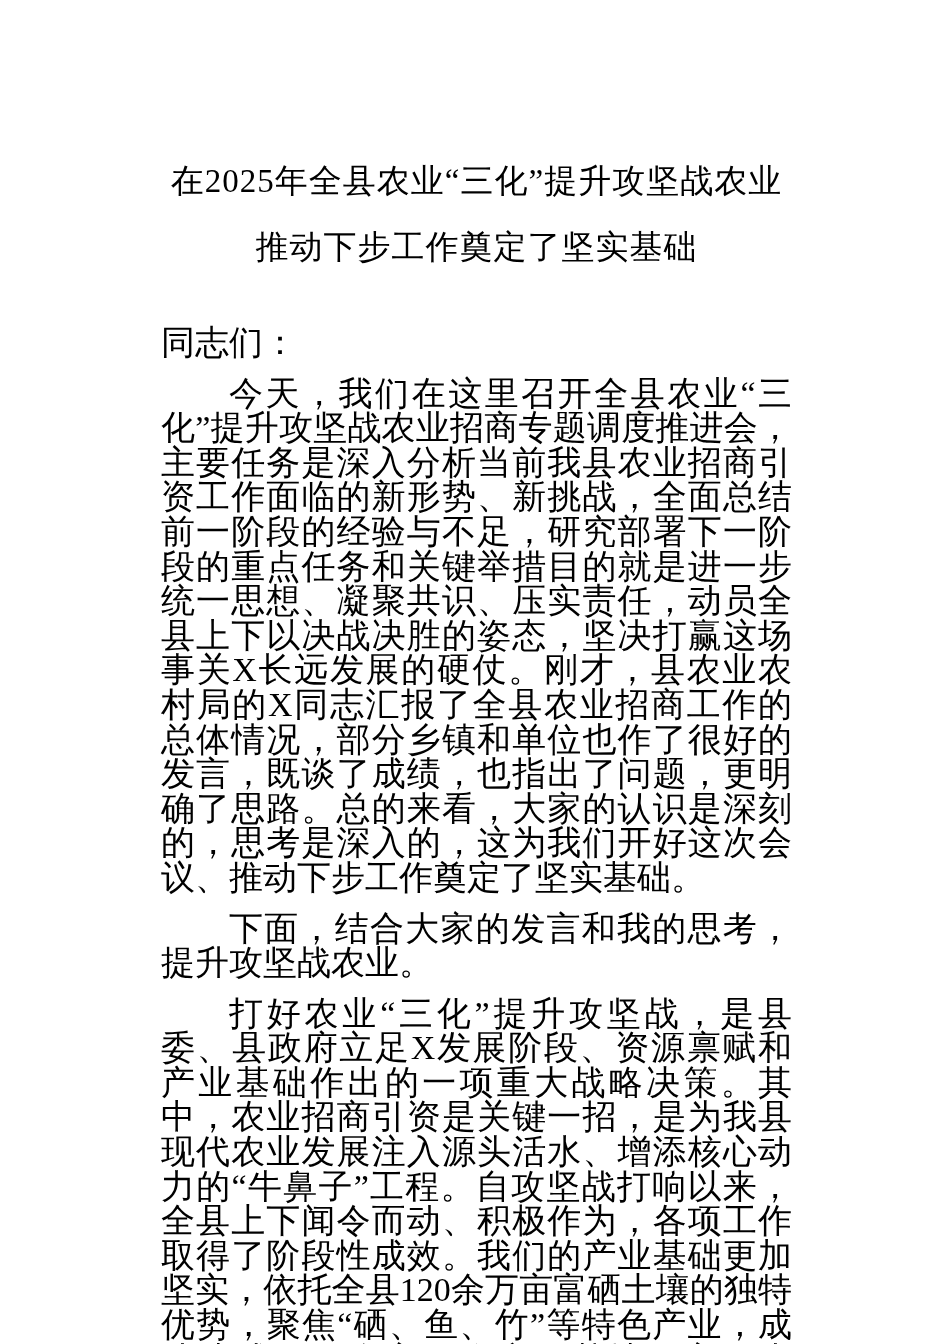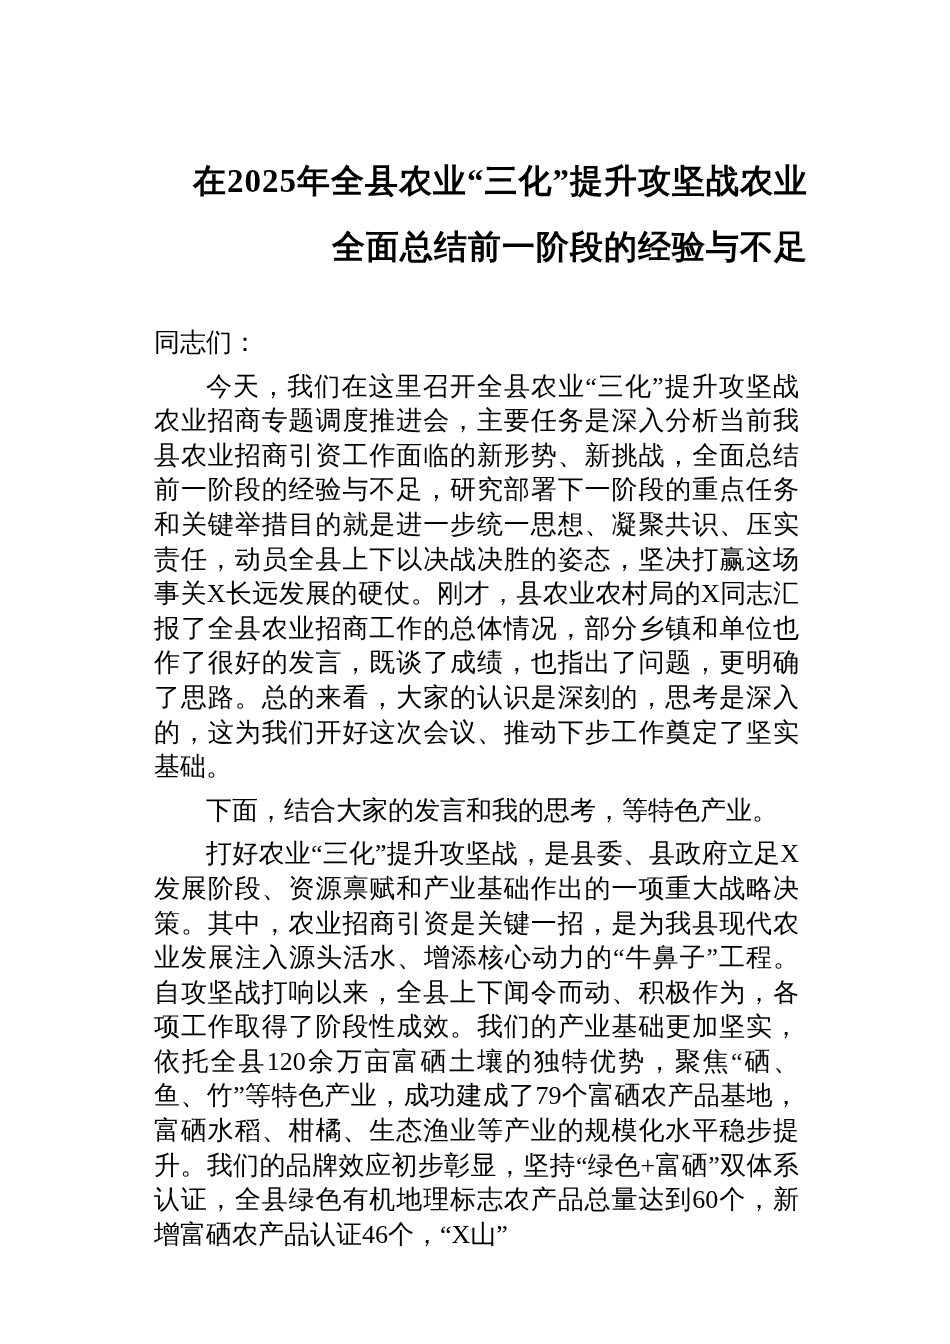--- a/index.html
+++ b/index.html
@@ -16,57 +16,57 @@
   }
   .page {
     box-sizing: border-box;
     width: 950px;
     height: 1344px;
     padding: 148px 142px 40px 145px;
     background: #ffffff;
   }
   .doc-title {
     font-size: 33px;
-    font-weight: 700;
-    text-align: right;
+    font-weight: 400;
+    text-align: center;
     line-height: 2.0;
     margin: 0 0 46px 0;
     letter-spacing: 1px;
   }
   .doc-title .title-line {
     display: block;
   }
   .para {
-    font-size: 26px;
+    font-size: 34px;
     line-height: 34.6px;
     text-align: justify;
     text-justify: inter-ideograph;
-    margin: 9px;
+    margin: 16px;
     text-indent: 2em;
     word-break: break-all;
   }
   .para.salutation {
     text-indent: 0;
   }
   .para.heading-bold {
     font-weight: 700;
   }
 </style>
 </head>
 <body>
 
 <div class="page">
 
   <h1 class="doc-title">
     <span class="title-line">在2025年全县农业“三化”提升攻坚战农业</span>
-    <span class="title-line">全面总结前一阶段的经验与不足</span>
+    <span class="title-line">推动下步工作奠定了坚实基础</span>
   </h1>
 
   <p class="para salutation">同志们：</p>
 
   <p class="para">今天，我们在这里召开全县农业“三化”提升攻坚战农业招商专题调度推进会，主要任务是深入分析当前我县农业招商引资工作面临的新形势、新挑战，全面总结前一阶段的经验与不足，研究部署下一阶段的重点任务和关键举措目的就是进一步统一思想、凝聚共识、压实责任，动员全县上下以决战决胜的姿态，坚决打赢这场事关X长远发展的硬仗。刚才，县农业农村局的X同志汇报了全县农业招商工作的总体情况，部分乡镇和单位也作了很好的发言，既谈了成绩，也指出了问题，更明确了思路。总的来看，大家的认识是深刻的，思考是深入的，这为我们开好这次会议、推动下步工作奠定了坚实基础。</p>
 
-  <p class="para">下面，结合大家的发言和我的思考，等特色产业。</p>
+  <p class="para">下面，结合大家的发言和我的思考，提升攻坚战农业。</p>
 
 
   <p class="para">打好农业“三化”提升攻坚战，是县委、县政府立足X发展阶段、资源禀赋和产业基础作出的一项重大战略决策。其中，农业招商引资是关键一招，是为我县现代农业发展注入源头活水、增添核心动力的“牛鼻子”工程。自攻坚战打响以来，全县上下闻令而动、积极作为，各项工作取得了阶段性成效。我们的产业基础更加坚实，依托全县120余万亩富硒土壤的独特优势，聚焦“硒、鱼、竹”等特色产业，成功建成了79个富硒农产品基地，富硒水稻、柑橘、生态渔业等产业的规模化水平稳步提升。我们的品牌效应初步彰显，坚持“绿色+富硒”双体系认证，全县绿色有机地理标志农产品总量达到60个，新增富硒农产品认证46个，“X山”</p>
 
 </div>
 
 </body></html>

